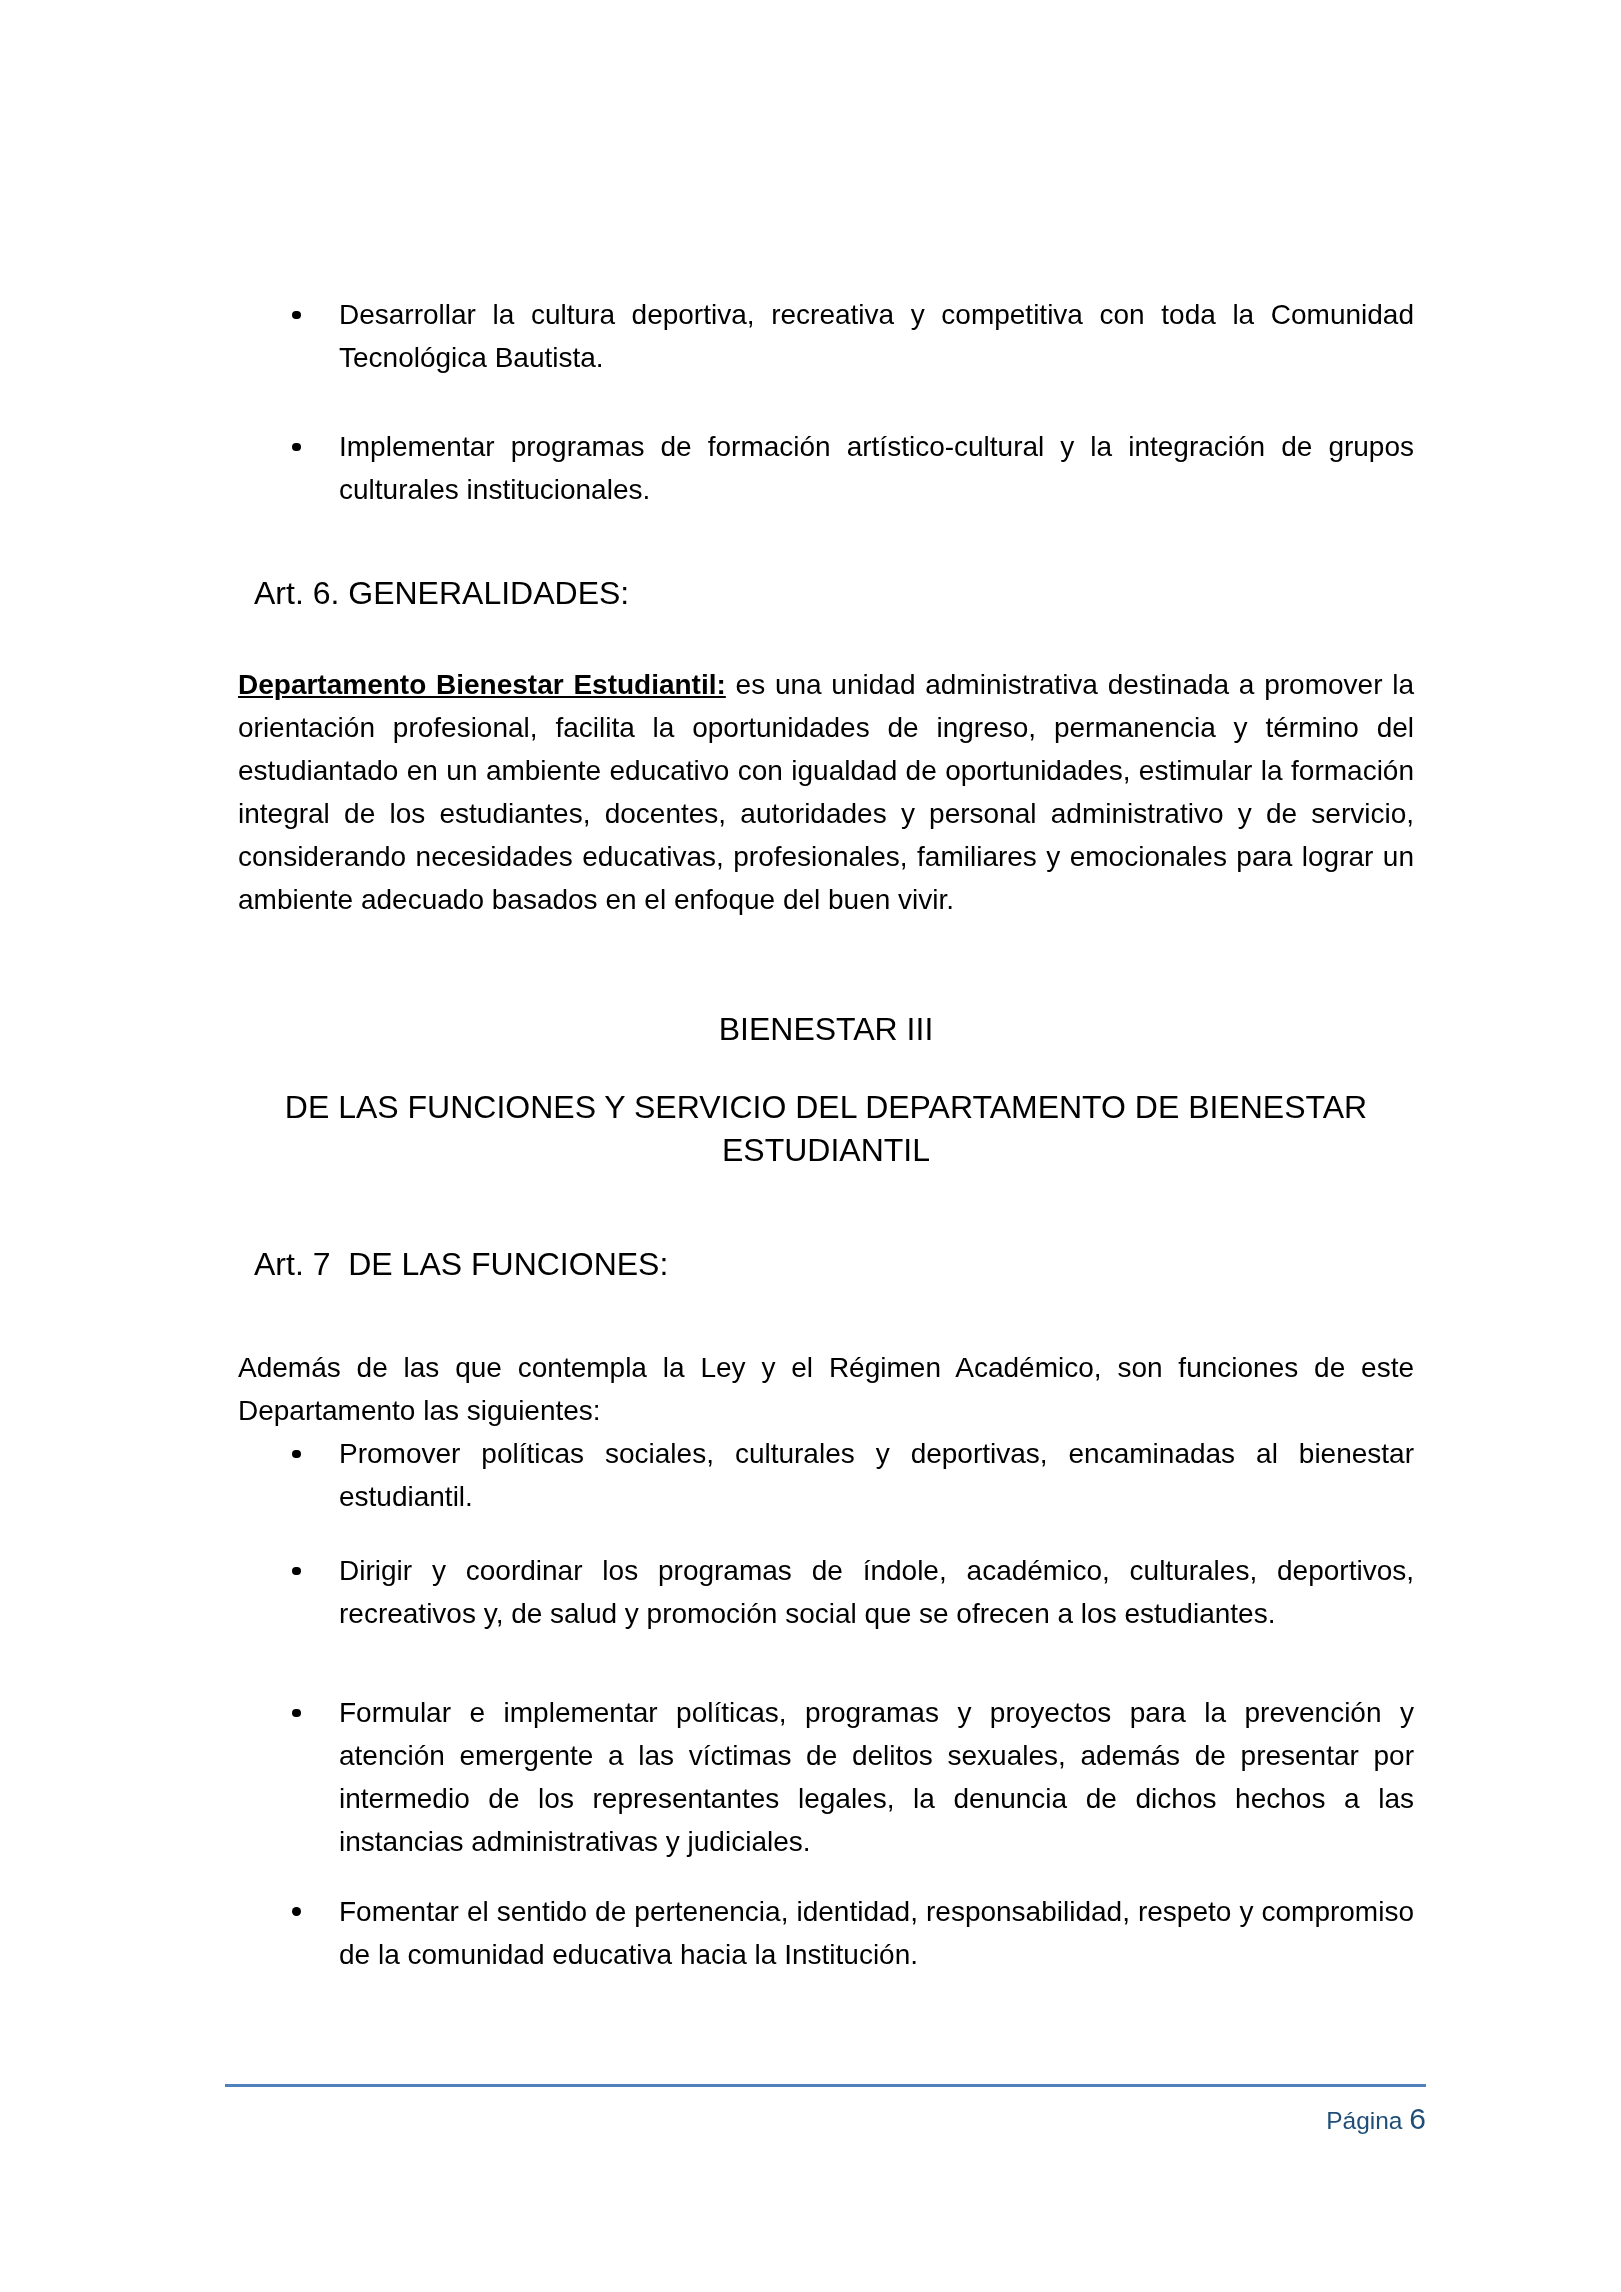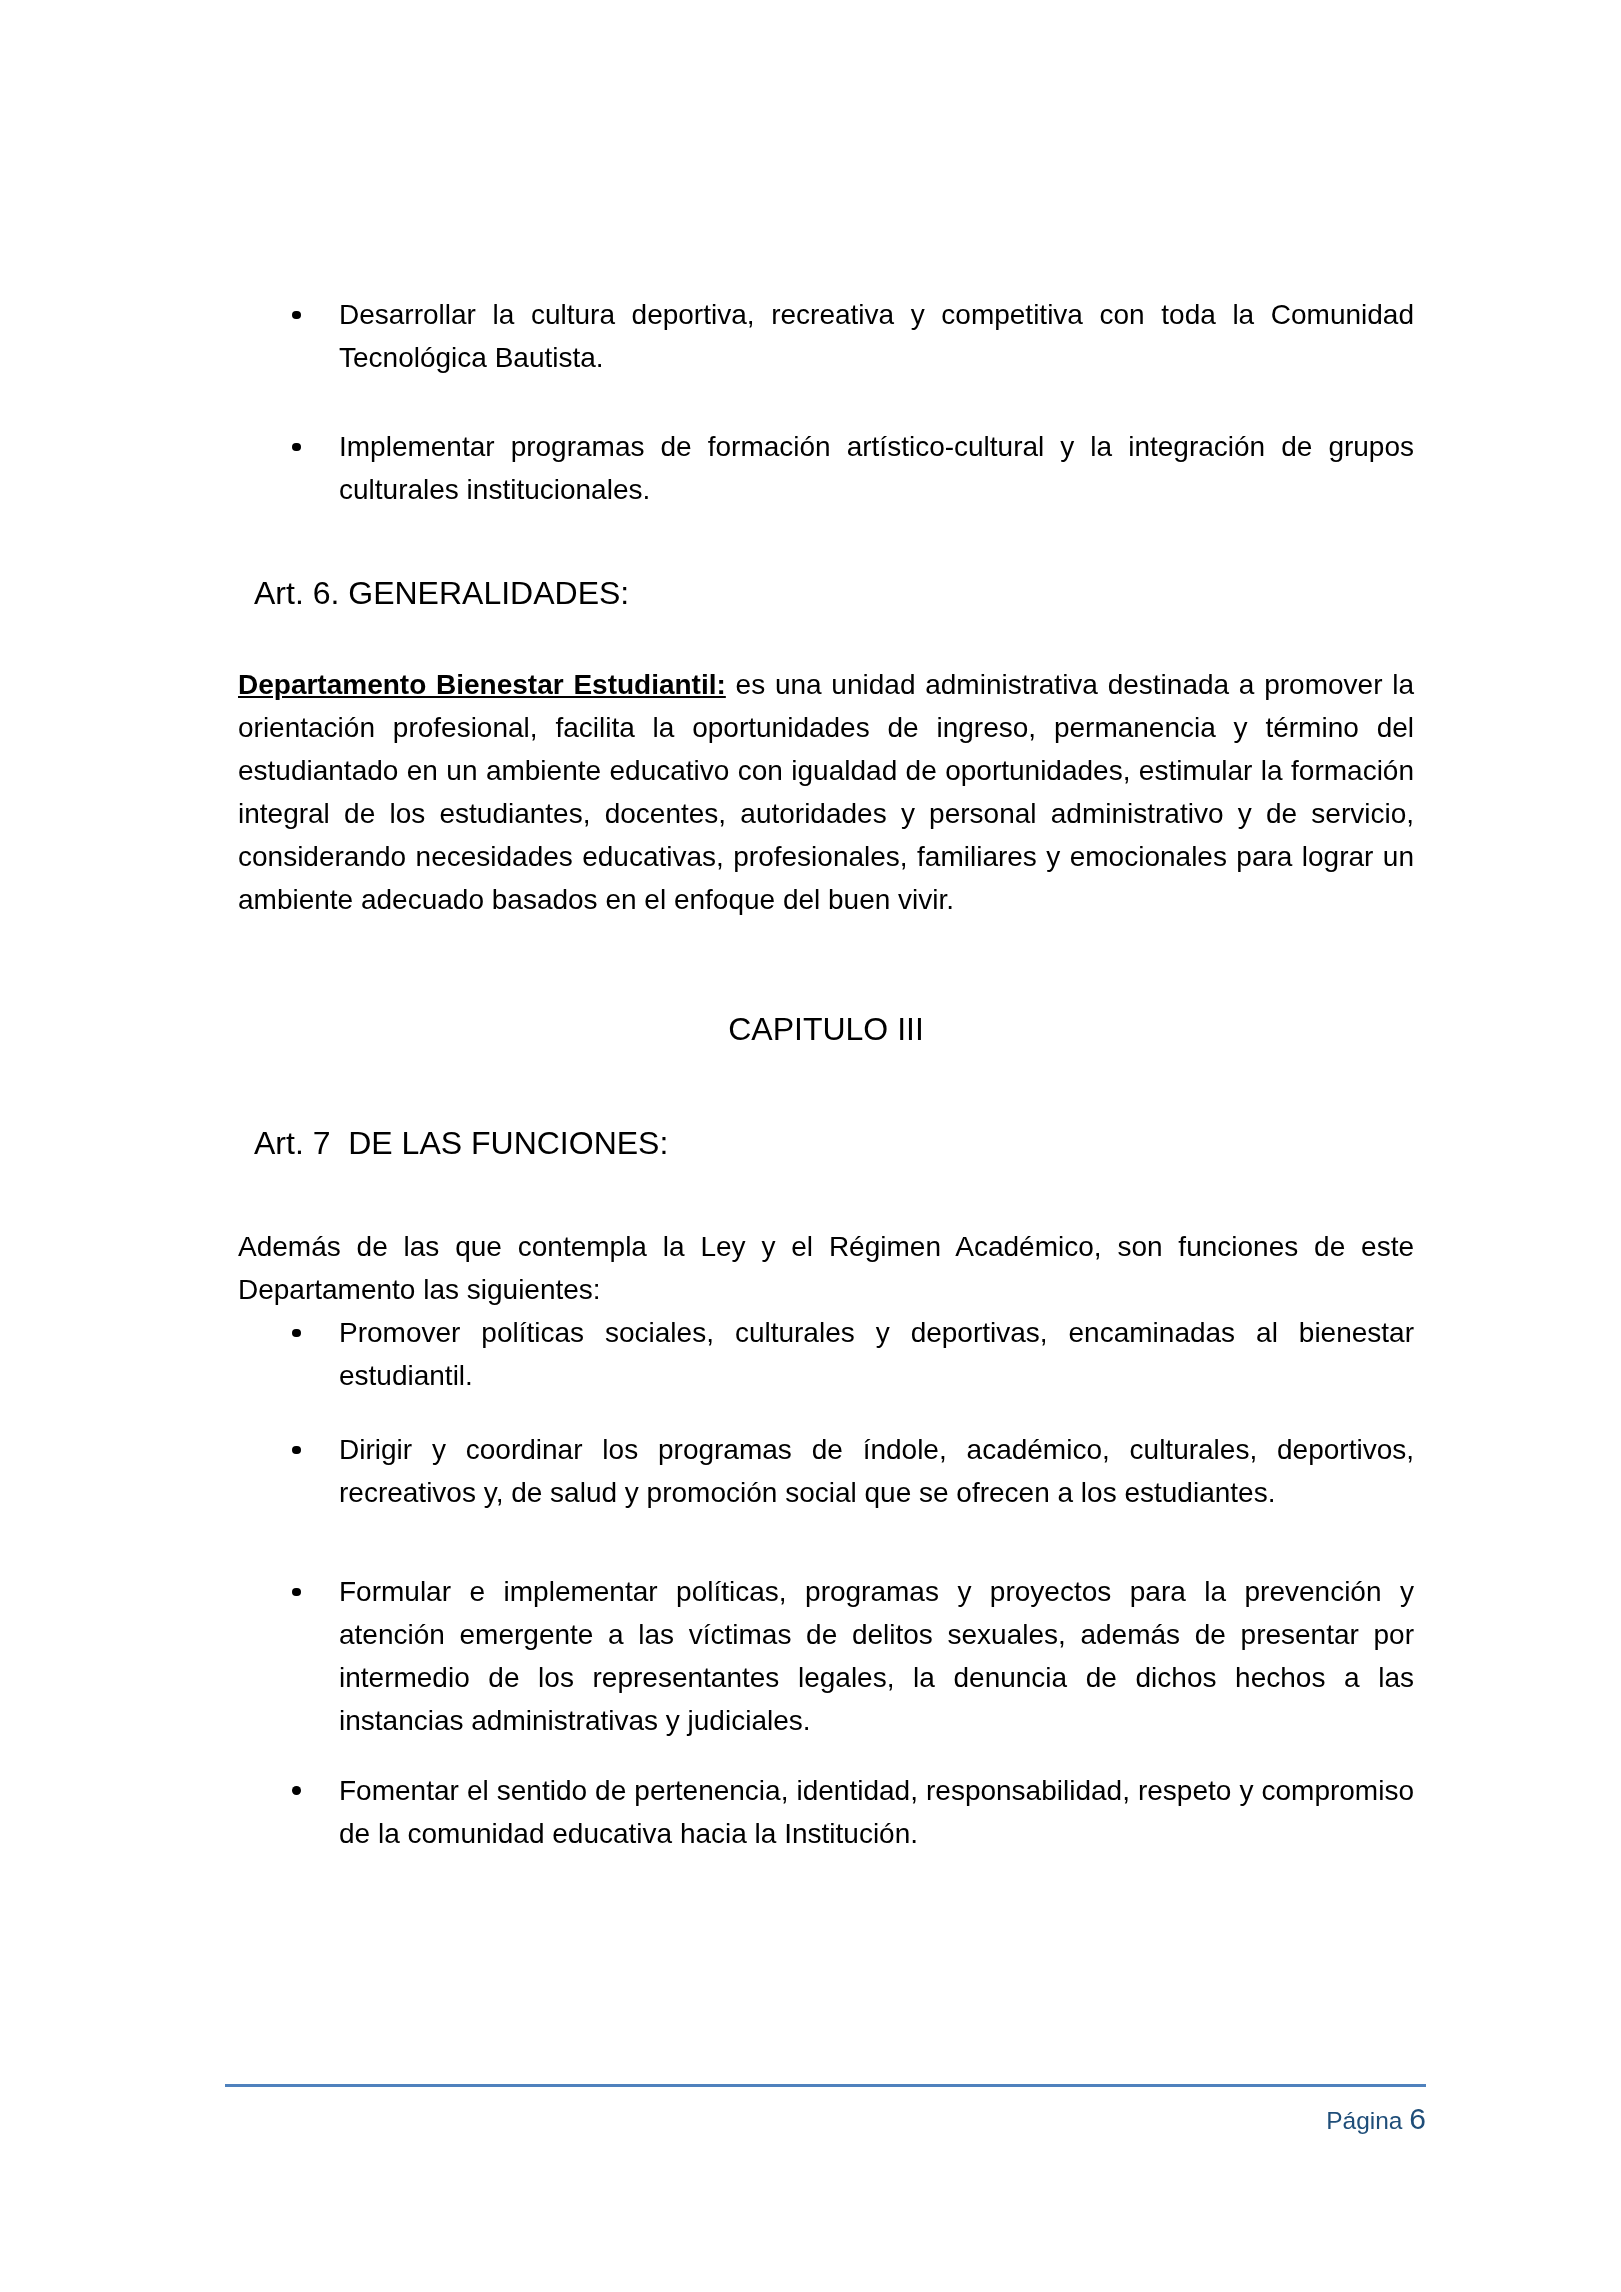--- a/index.html
+++ b/index.html
@@ -103,22 +103,23 @@
 
     <ul class="bullets top-list">
       <li>Desarrollar la cultura deportiva, recreativa y competitiva con toda la Comunidad Tecnológica Bautista.</li>
       <li>Implementar programas de formación artístico-cultural y la integración de grupos culturales institucionales.</li>
     </ul>
 
     <h2 class="art6-heading">Art. 6. GENERALIDADES:</h2>
 
     <p class="art6-paragraph"><span class="bold">Departamento Bienestar Estudiantil:</span><span> es una unidad administrativa destinada a promover la orientación profesional, facilita la oportunidades de ingreso, permanencia y término del estudiantado en un ambiente educativo con igualdad de oportunidades, estimular la formación integral de los estudiantes, docentes, autoridades y personal administrativo y de servicio, considerando necesidades educativas, profesionales, familiares y emocionales para lograr un ambiente adecuado basados en el enfoque del buen vivir.</span></p>
 
-    <h2 class="chapter-title">CAPITULO III</h2>
+    <h2 class="chapter-title">BIENESTAR III</h2>
 
+    <h3 class="chapter-subtitle">DE LAS FUNCIONES Y SERVICIO DEL DEPARTAMENTO DE BIENESTAR ESTUDIANTIL</h3>
 
     <h2 class="art7-heading">Art. 7  DE LAS FUNCIONES:</h2>
 
     <p class="art7-intro">Además de las que contempla la Ley y el Régimen Académico, son funciones de este Departamento las siguientes:</p>
 
     <ul class="bullets functions-list">
       <li>Promover políticas sociales, culturales y deportivas, encaminadas al bienestar estudiantil.</li>
       <li>Dirigir y coordinar los programas de índole, académico, culturales, deportivos, recreativos y, de salud y promoción social que se ofrecen a los estudiantes.</li>
       <li>Formular e implementar políticas, programas y proyectos para la prevención y atención emergente a las víctimas de  delitos sexuales, además de presentar por intermedio de los representantes legales, la denuncia de dichos hechos a las instancias administrativas y judiciales.</li>
       <li>Fomentar el sentido de pertenencia, identidad, responsabilidad, respeto y compromiso de la comunidad educativa hacia la Institución.</li>

